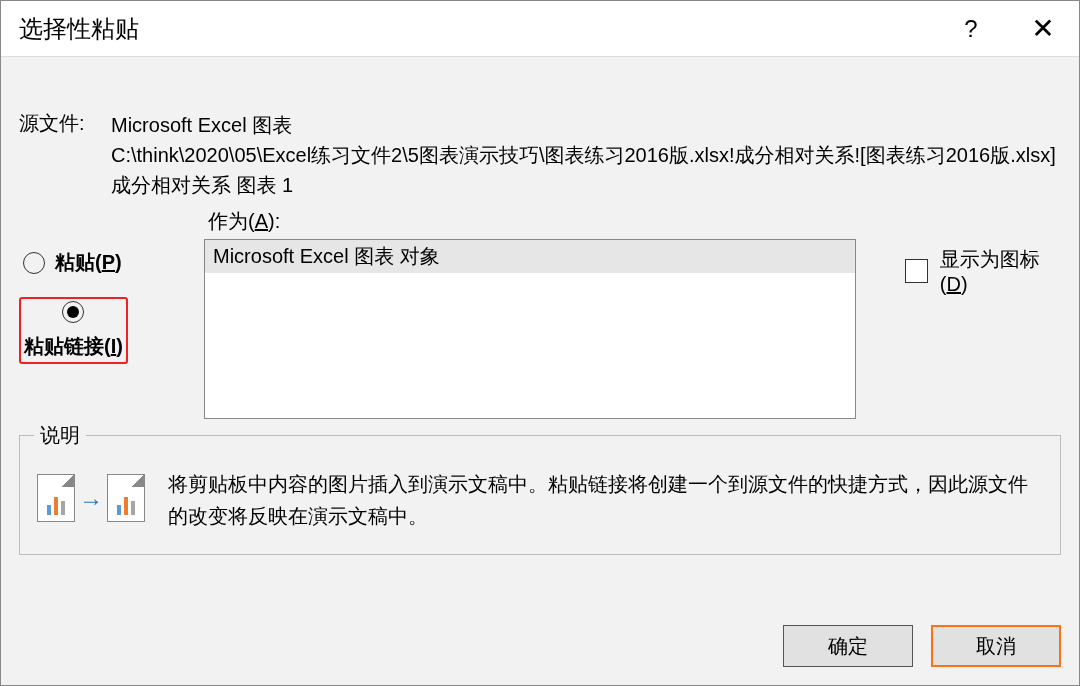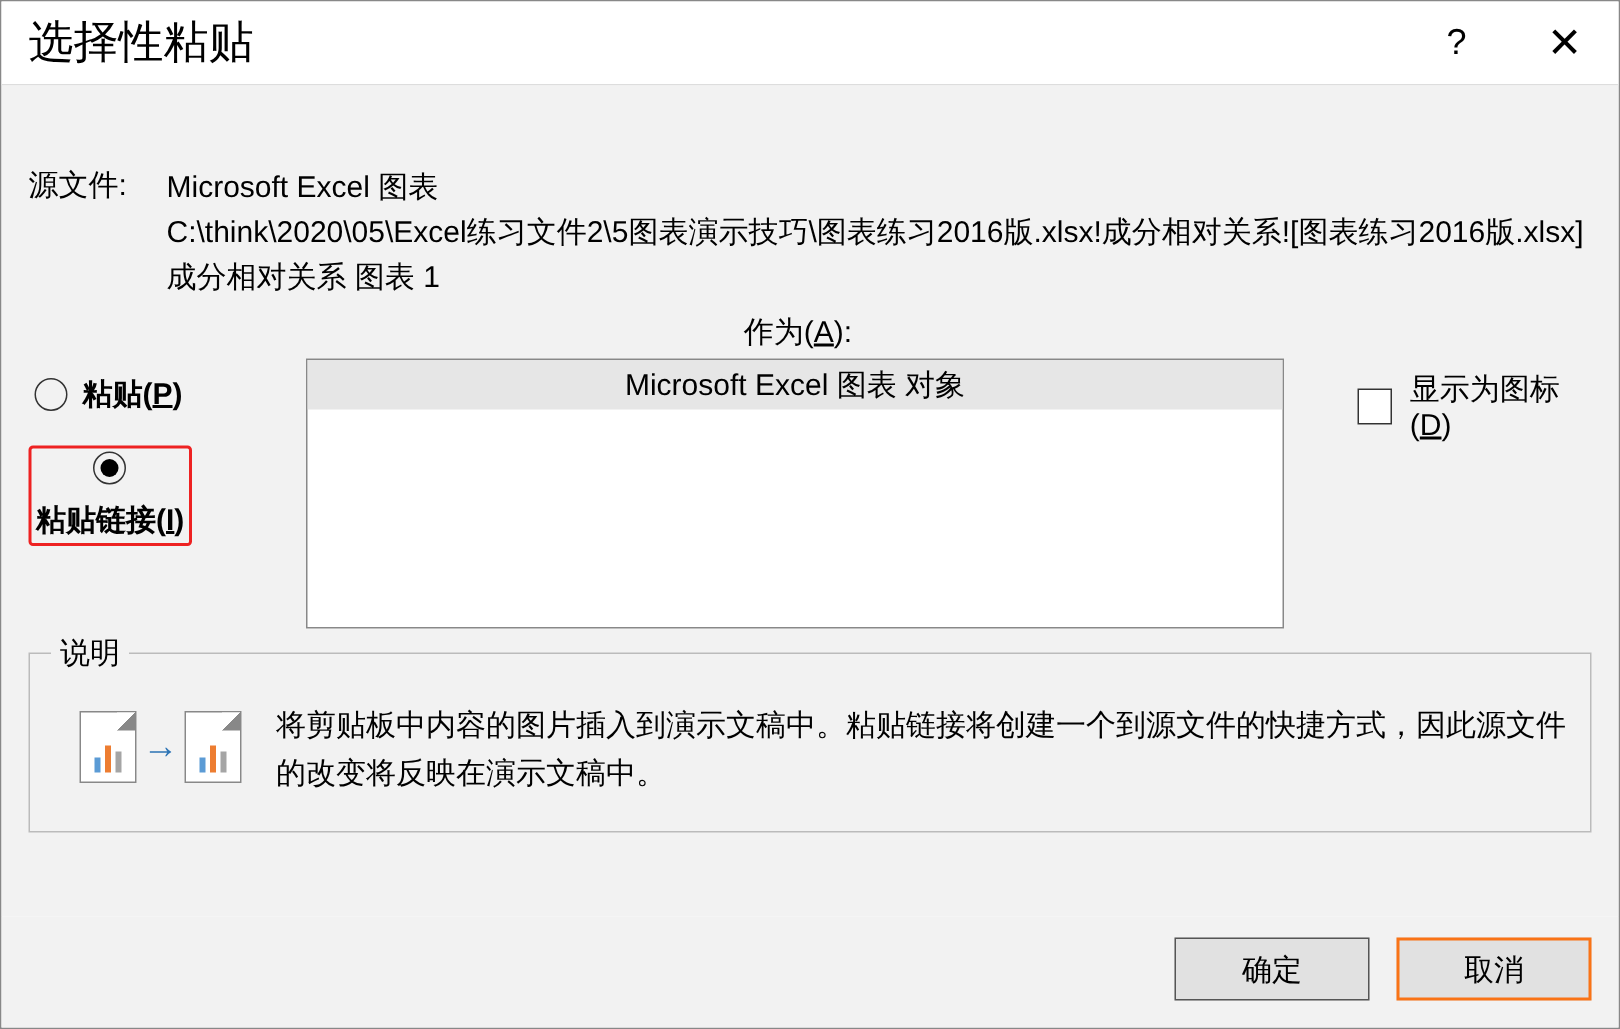--- a/index.html
+++ b/index.html
@@ -27,21 +27,21 @@
     .titlebar {
       height: 56px;
       display: flex;
       align-items: center;
       justify-content: space-between;
       padding: 0 18px;
       border-bottom: 1px solid #ddd;
       background: #fff;
     }
     .titlebar-title {
-      font-size: 30px;
+      font-size: 24px;
     }
     .titlebar-controls {
       display: flex;
       align-items: center;
       gap: 36px;
     }
     .titlebar-help, .titlebar-close {
       font-size: 24px;
       width: 36px;
       text-align: center;
@@ -108,21 +108,20 @@
       border: 2px solid #e22;
       border-radius: 3px;
       padding: 2px 3px;
       display: inline-flex;
       align-items: center;
       gap: 10px;
     }
     .as-col {
       flex: 1;
       margin-right: 13px;
-      text-align: center;
     }
     .as-label {
       margin-bottom: 4px;
       margin-left: 4px;
     }
     .listbox {
       width: 100%;
       height: 180px;
       border: 1px solid #888;
       background: #fff;
@@ -147,21 +146,21 @@
     }
     .checkbox-box {
       width: 24px;
       height: 24px;
       border: 1.5px solid #333;
       background: #fff;
     }
     .fieldset {
       border: 1px solid #bbb;
       margin-top: 16px;
-      padding: 18px 16px 22px 32px;
+      padding: 18px 16px 22px 16px;
       position: relative;
     }
     .fieldset-legend {
       position: absolute;
       top: -14px;
       left: 14px;
       background: #f2f2f2;
       padding: 0 6px;
     }
     .desc-row {

